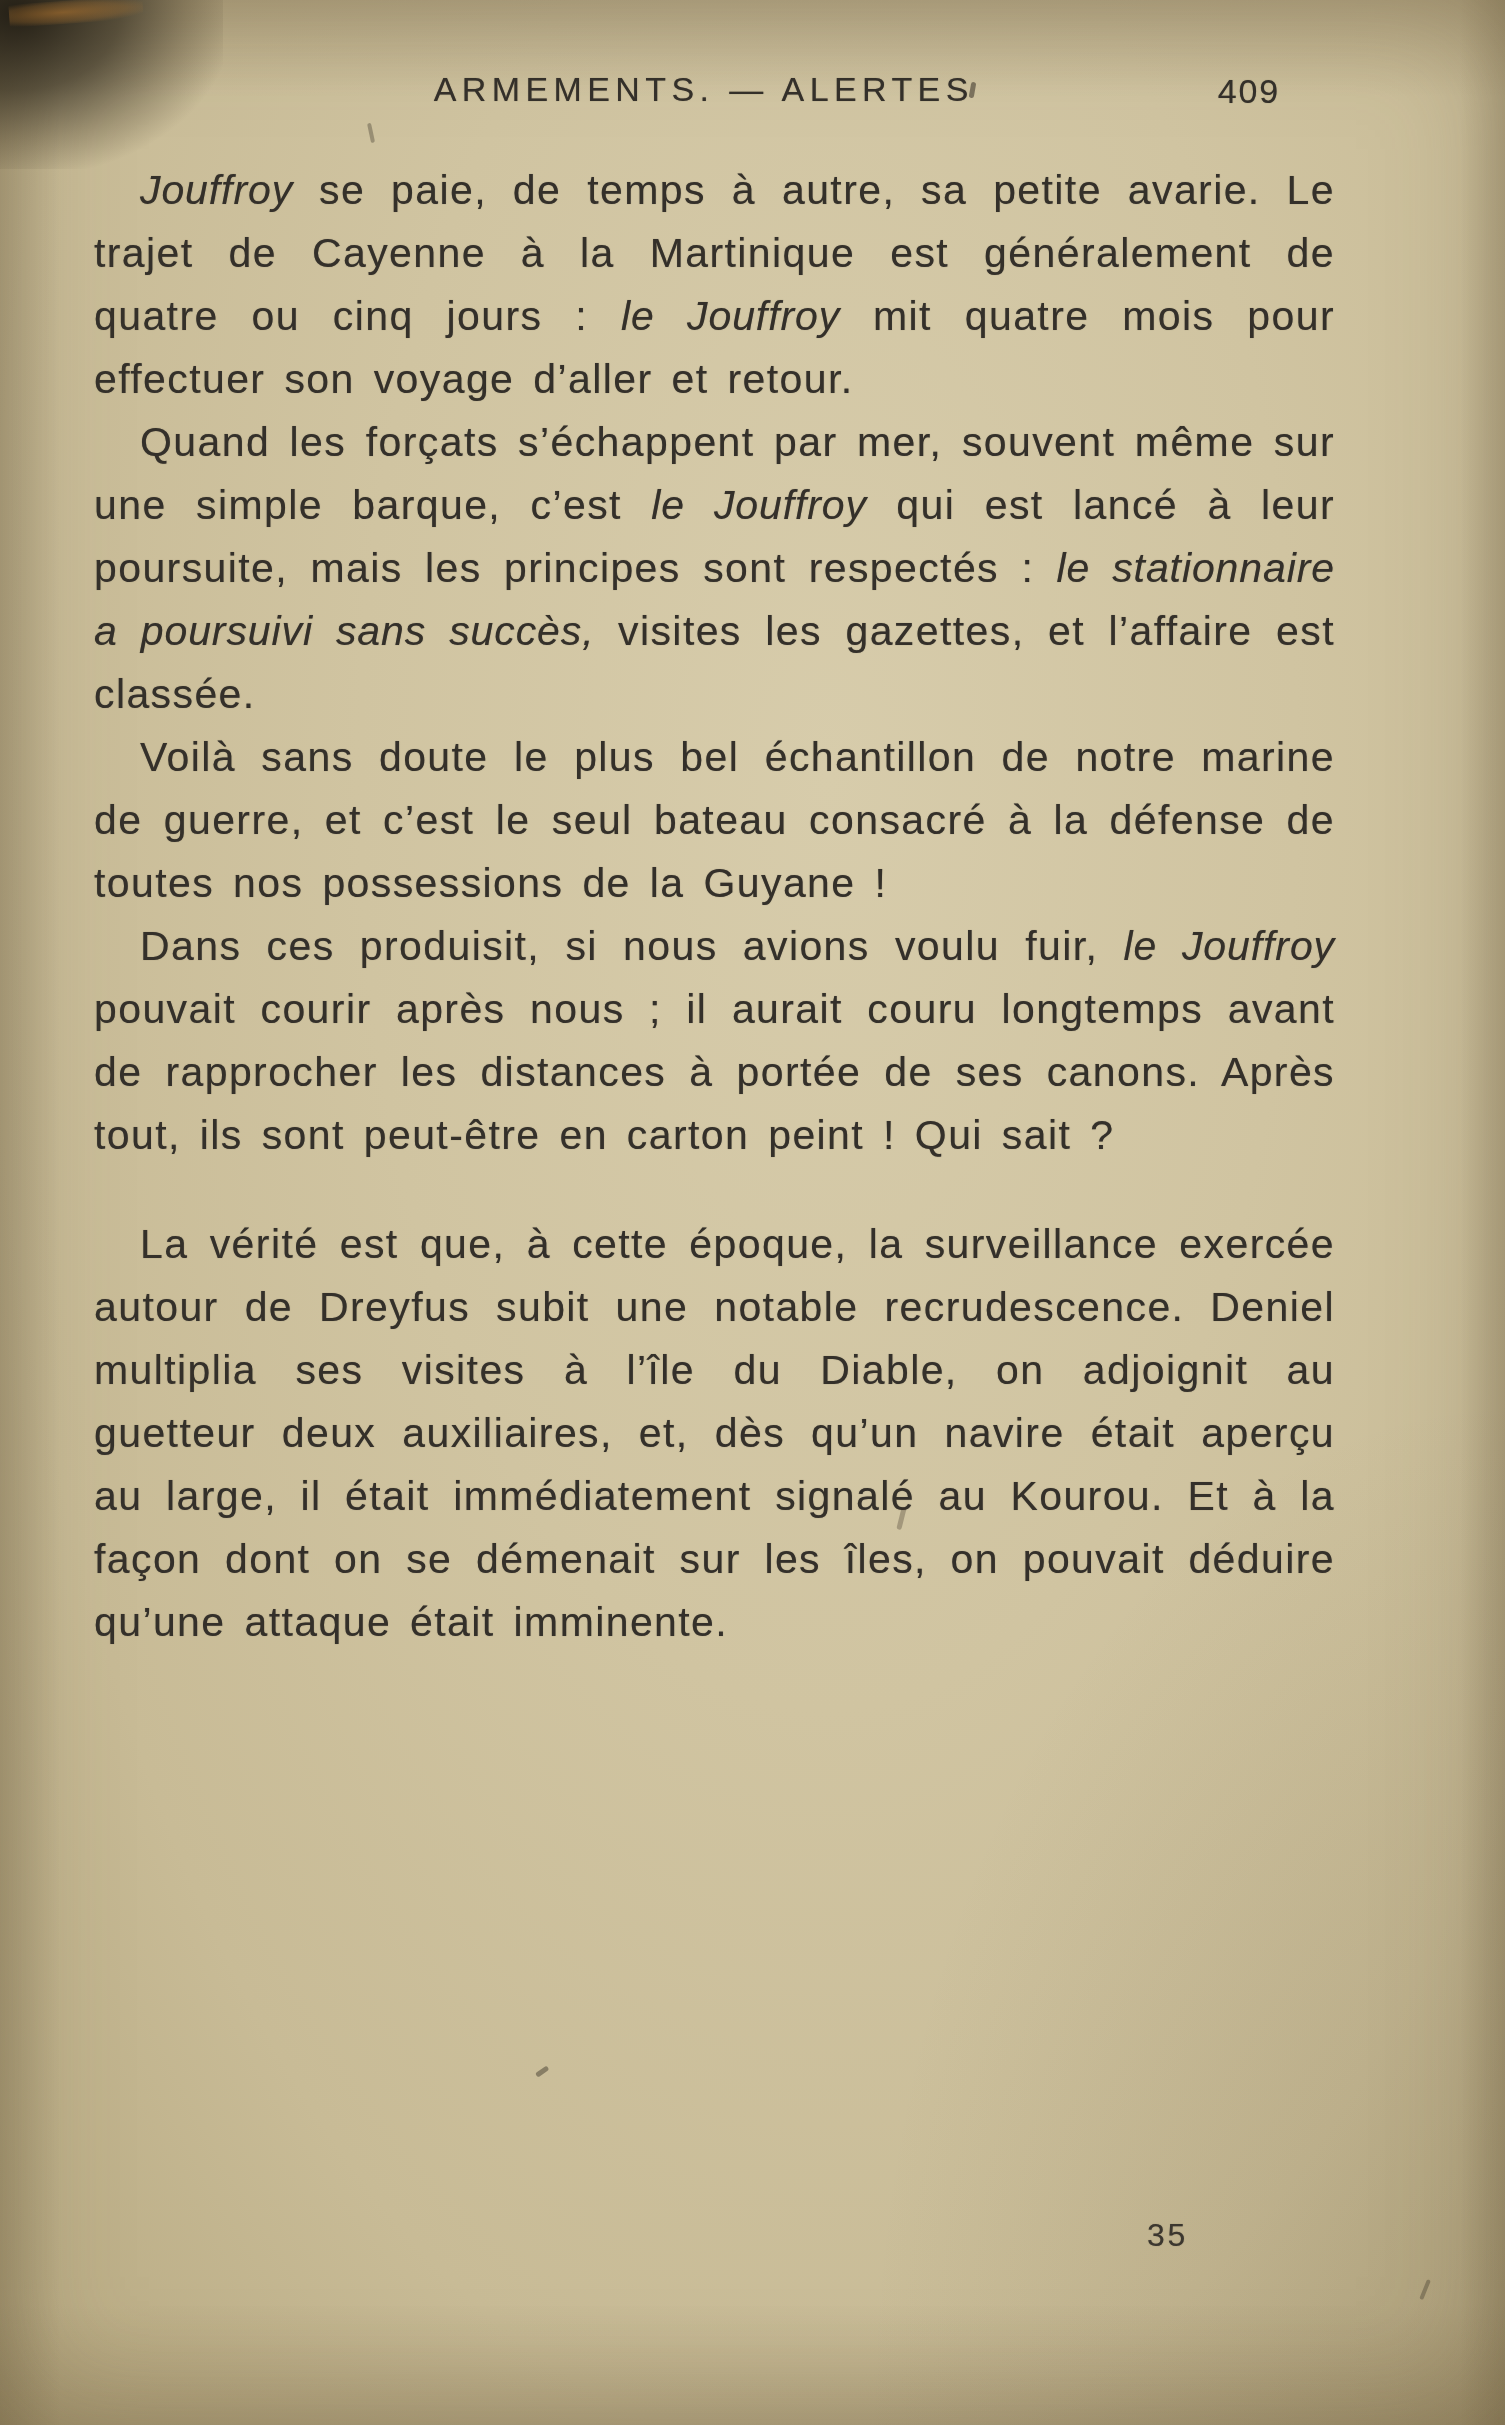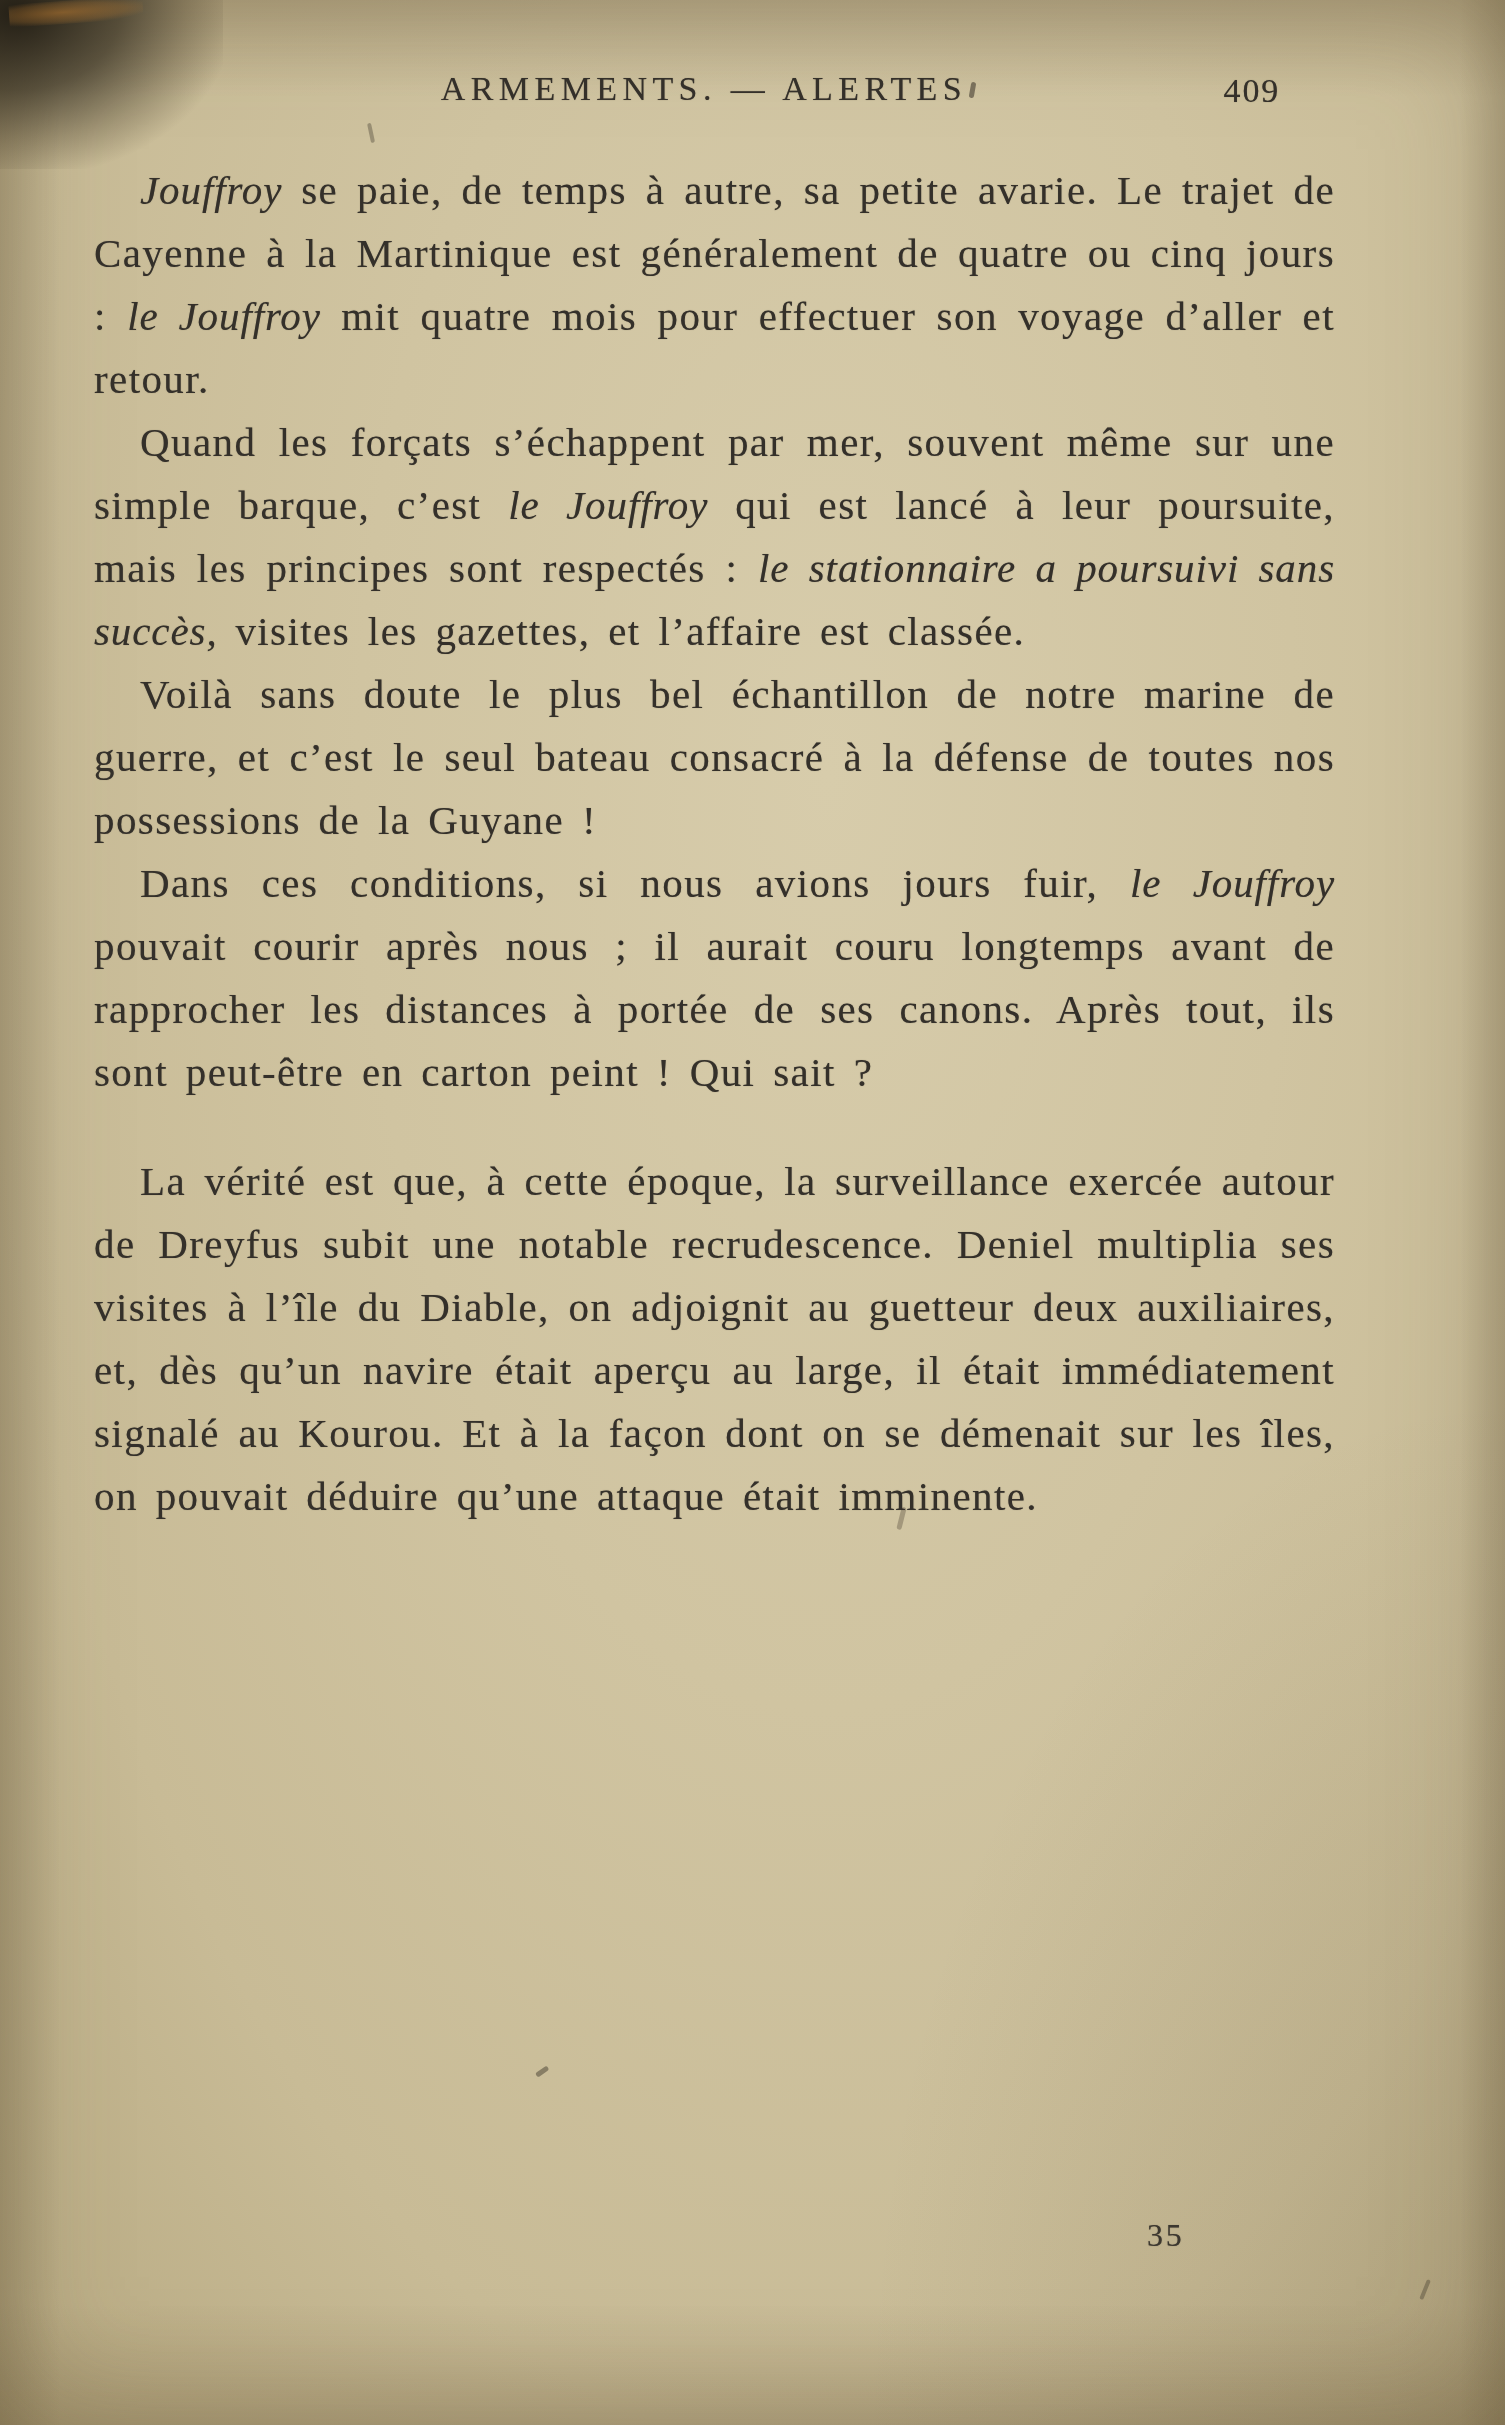--- a/index.html
+++ b/index.html
@@ -5,21 +5,21 @@
   html, body {
     margin: 0;
     padding: 0;
     background: #8a8070;
   }
   .page {
     position: relative;
     width: 1505px;
     height: 2426px;
     overflow: hidden;
-    font-family: Liberation Serif, serif;
+    font-family: Liberation Sans, sans-serif;
     color: var(--ink, #34302a);
     background:
       radial-gradient(ellipse at 55% 32%, #d7ccab 0%, #d0c4a1 40%, #c8bb96 72%, #b7a981 100%);
   }
   
   .texture {
     position: absolute;
     inset: 0;
     pointer-events: none;
     background:
@@ -135,21 +135,21 @@
 
   <div class="header">
     <span class="running-title">ARMEMENTS. — ALERTES</span>
     <span class="page-number">409</span>
   </div>
 
   <div class="text-block">
       <p class="para"><i>Jouffroy</i><span> se paie, de temps à autre, sa petite avarie. Le trajet de Cayenne à la Martinique est généralement de quatre ou cinq jours : </span><i>le Jouffroy</i><span> mit quatre mois pour effectuer son voyage d’aller et retour.</span></p>
       <p class="para"><span>Quand les forçats s’échappent par mer, souvent même sur une simple barque, c’est </span><i>le Jouffroy</i><span> qui est lancé à leur poursuite, mais les principes sont respectés : </span><i>le stationnaire a poursuivi sans succès,</i><span> visites les gazettes, et l’affaire est classée.</span></p>
       <p class="para"><span>Voilà sans doute le plus bel échantillon de notre marine de guerre, et c’est le seul bateau consacré à la défense de toutes nos possessions de la Guyane !</span></p>
-      <p class="para"><span>Dans ces conditions, si nous avions jours fuir, </span><i>le Jouffroy</i><span> pouvait courir après nous ; il aurait couru longtemps avant de rapprocher les distances à portée de ses canons. Après tout, ils sont peut-être en carton peint ! Qui sait ?</span></p>
+      <p class="para"><span>Dans ces produisit, si nous avions voulu fuir, </span><i>le Jouffroy</i><span> pouvait courir après nous ; il aurait couru longtemps avant de rapprocher les distances à portée de ses canons. Après tout, ils sont peut-être en carton peint ! Qui sait ?</span></p>
       <p class="para section-break"><span>La vérité est que, à cette époque, la surveillance exercée autour de Dreyfus subit une notable recrudescence. Deniel multiplia ses visites à l’île du Diable, on adjoignit au guetteur deux auxiliaires, et, dès qu’un navire était aperçu au large, il était immédiatement signalé au Kourou. Et à la façon dont on se démenait sur les îles, on pouvait déduire qu’une attaque était imminente.</span></p>
     </div>
 
   <div class="signature">35</div>
 
   <div class="speck s1"></div>
   <div class="speck s2"></div>
   <div class="speck s3"></div>
   <div class="speck s4"></div>
   <div class="speck s5"></div>

